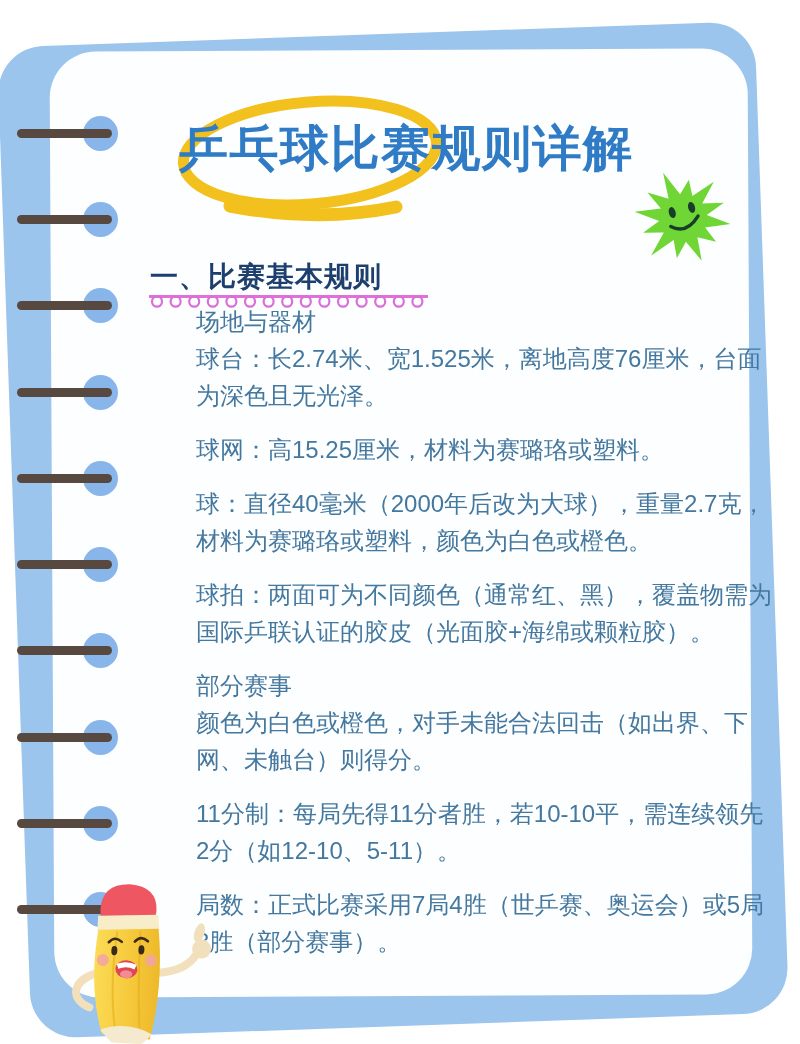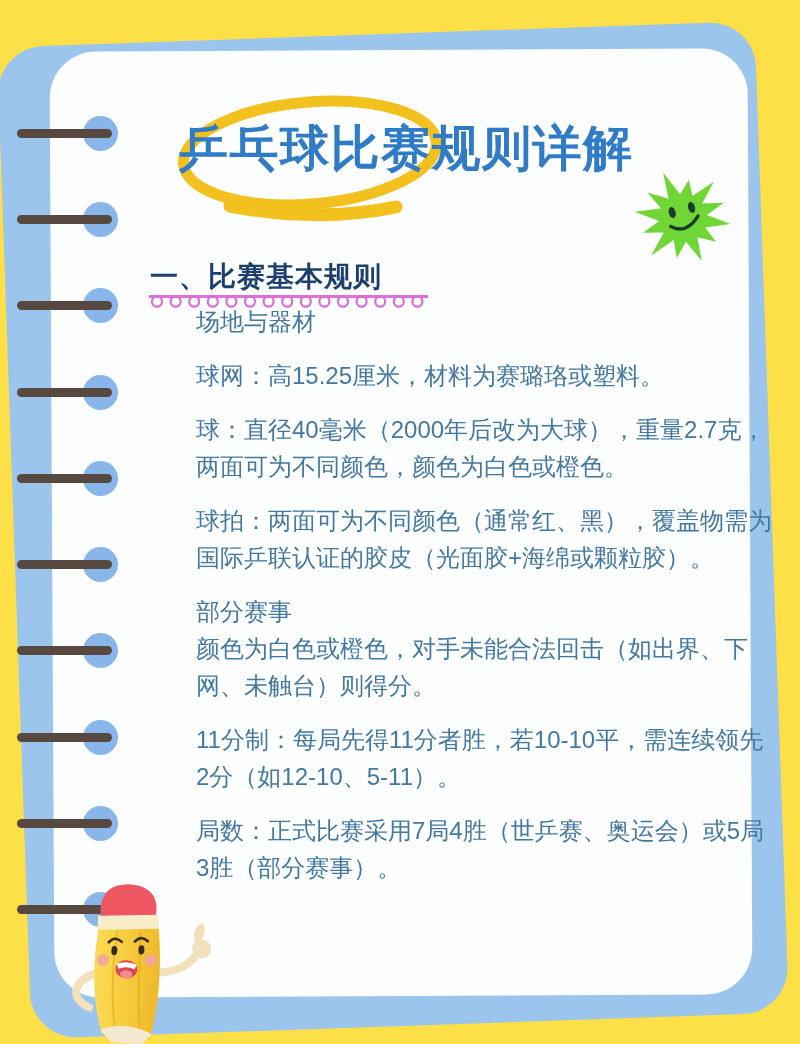--- a/index.html
+++ b/index.html
@@ -1,18 +1,18 @@
 <!DOCTYPE html>
 <html><head>
 <meta charset="utf-8">
 <style>
   html,body{margin:0;padding:0;background:#cbe7f8;}
   .stage{
     position:relative;width:800px;height:1044px;overflow:hidden;
-    background:#fde047;
+    background:#ffffff;
     font-family:"Liberation Sans", sans-serif;
   }
   .card-blue{
     position:absolute;left:14px;top:34px;width:758px;height:992px;
     background:#9cc5ed;border-radius:46px;transform:rotate(-2deg);
   }
   .card-white{
     position:absolute;left:52px;top:50px;width:698px;height:946px;
     background:#fdfeff;border-radius:46px;transform:rotate(-0.3deg);
   }
@@ -110,26 +110,27 @@
         <ellipse cx="214.60000000000002" cy="8.5" rx="5" ry="5.2"></ellipse>
         <ellipse cx="233.20000000000002" cy="8.5" rx="5" ry="5.2"></ellipse>
         <ellipse cx="251.8" cy="8.5" rx="5" ry="5.2"></ellipse>
         <ellipse cx="270.40000000000003" cy="8.5" rx="5" ry="5.2"></ellipse>
       </g>
   </svg>
 
   <div class="body-text" id="bodyText">
       <div class="para">
         <div>场地与器材</div>
+        <div>球台：长2.74米、宽1.525米，离地高度76厘米，台面为深色且无光泽。</div>
       </div>
       <div class="para">
         <div>球网：高15.25厘米，材料为赛璐珞或塑料。</div>
       </div>
       <div class="para">
-        <div>球：直径40毫米（2000年后改为大球），重量2.7克，两面可为不同颜色，颜色为白色或橙色。</div>
+        <div>球：直径40毫米（2000年后改为大球），重量2.7克，材料为赛璐珞或塑料，颜色为白色或橙色。</div>
       </div>
       <div class="para">
         <div>球拍：两面可为不同颜色（通常红、黑），覆盖物需为国际乒联认证的胶皮（光面胶+海绵或颗粒胶）。</div>
       </div>
       <div class="para">
         <div>部分赛事</div>
         <div>颜色为白色或橙色，对手未能合法回击（如出界、下网、未触台）则得分。</div>
       </div>
       <div class="para">
         <div>11分制：每局先得11分者胜，若10-10平，需连续领先2分（如12-10、5-11）。</div>

